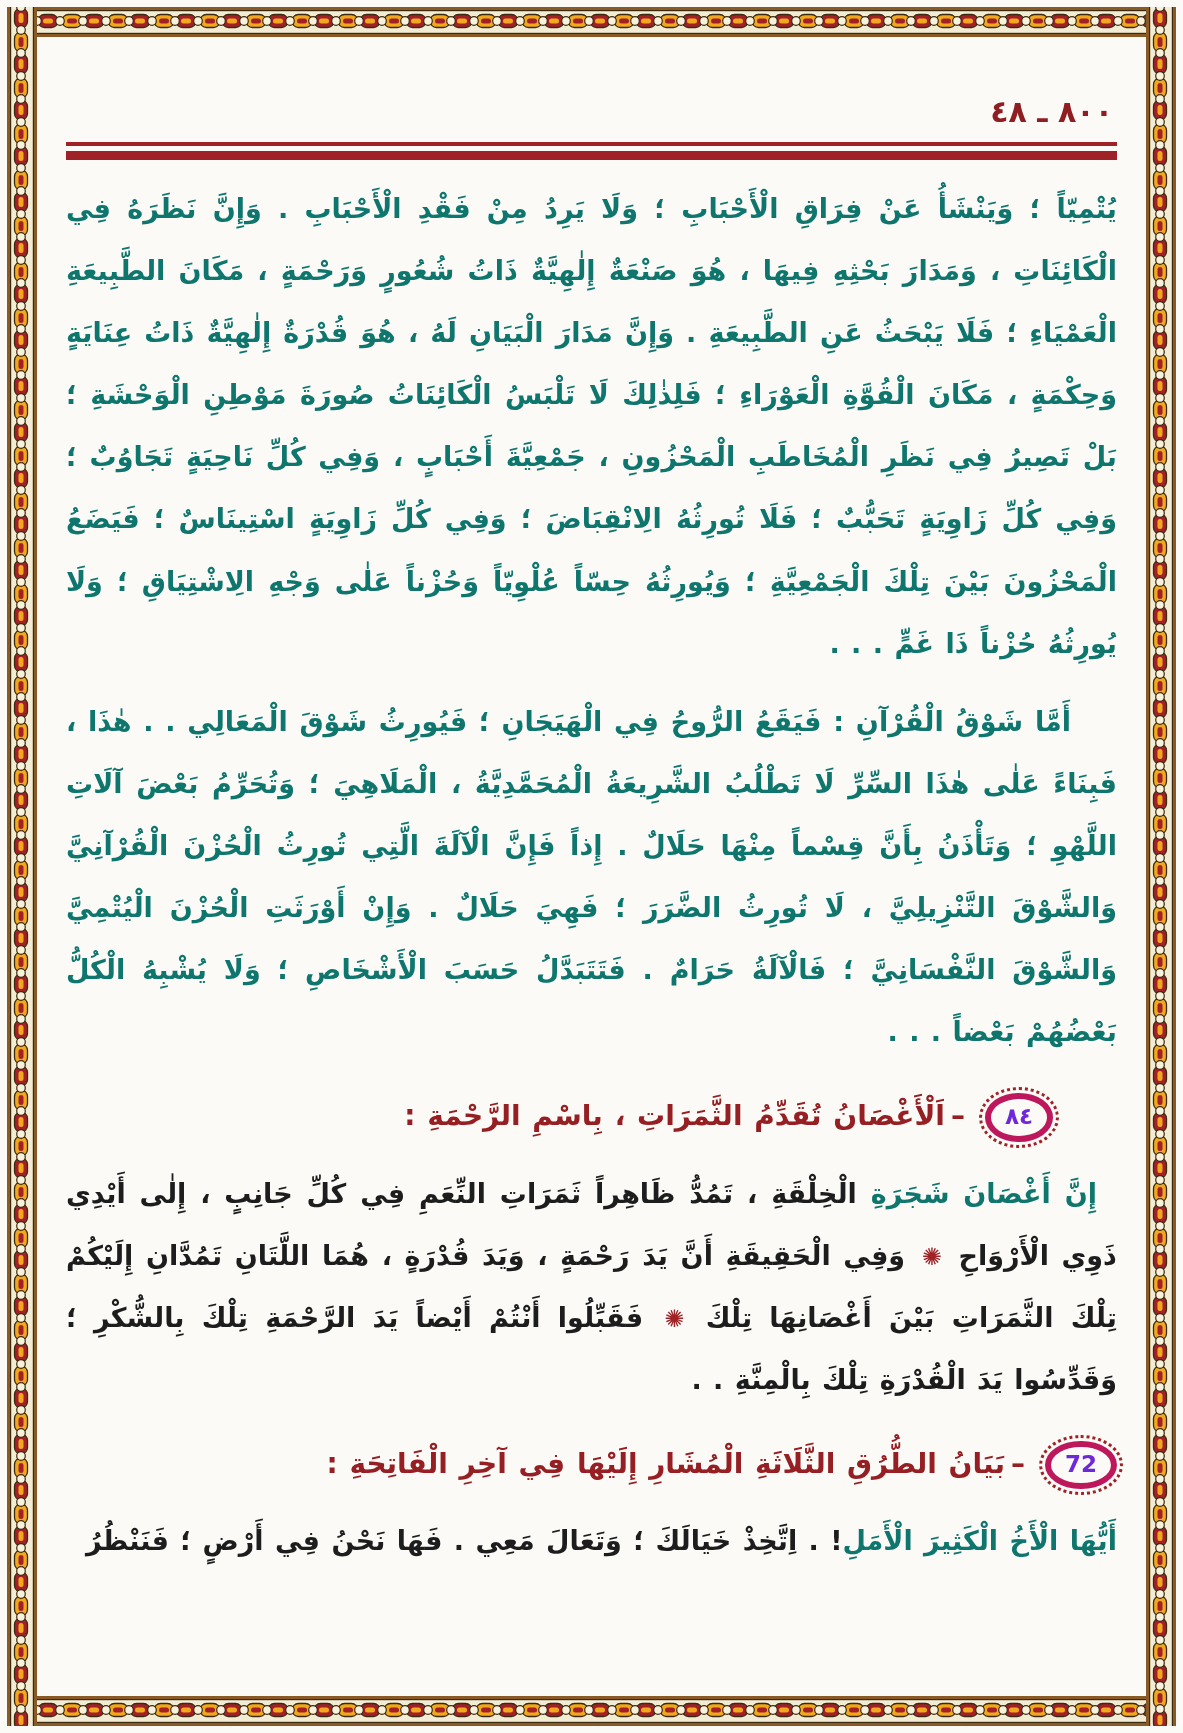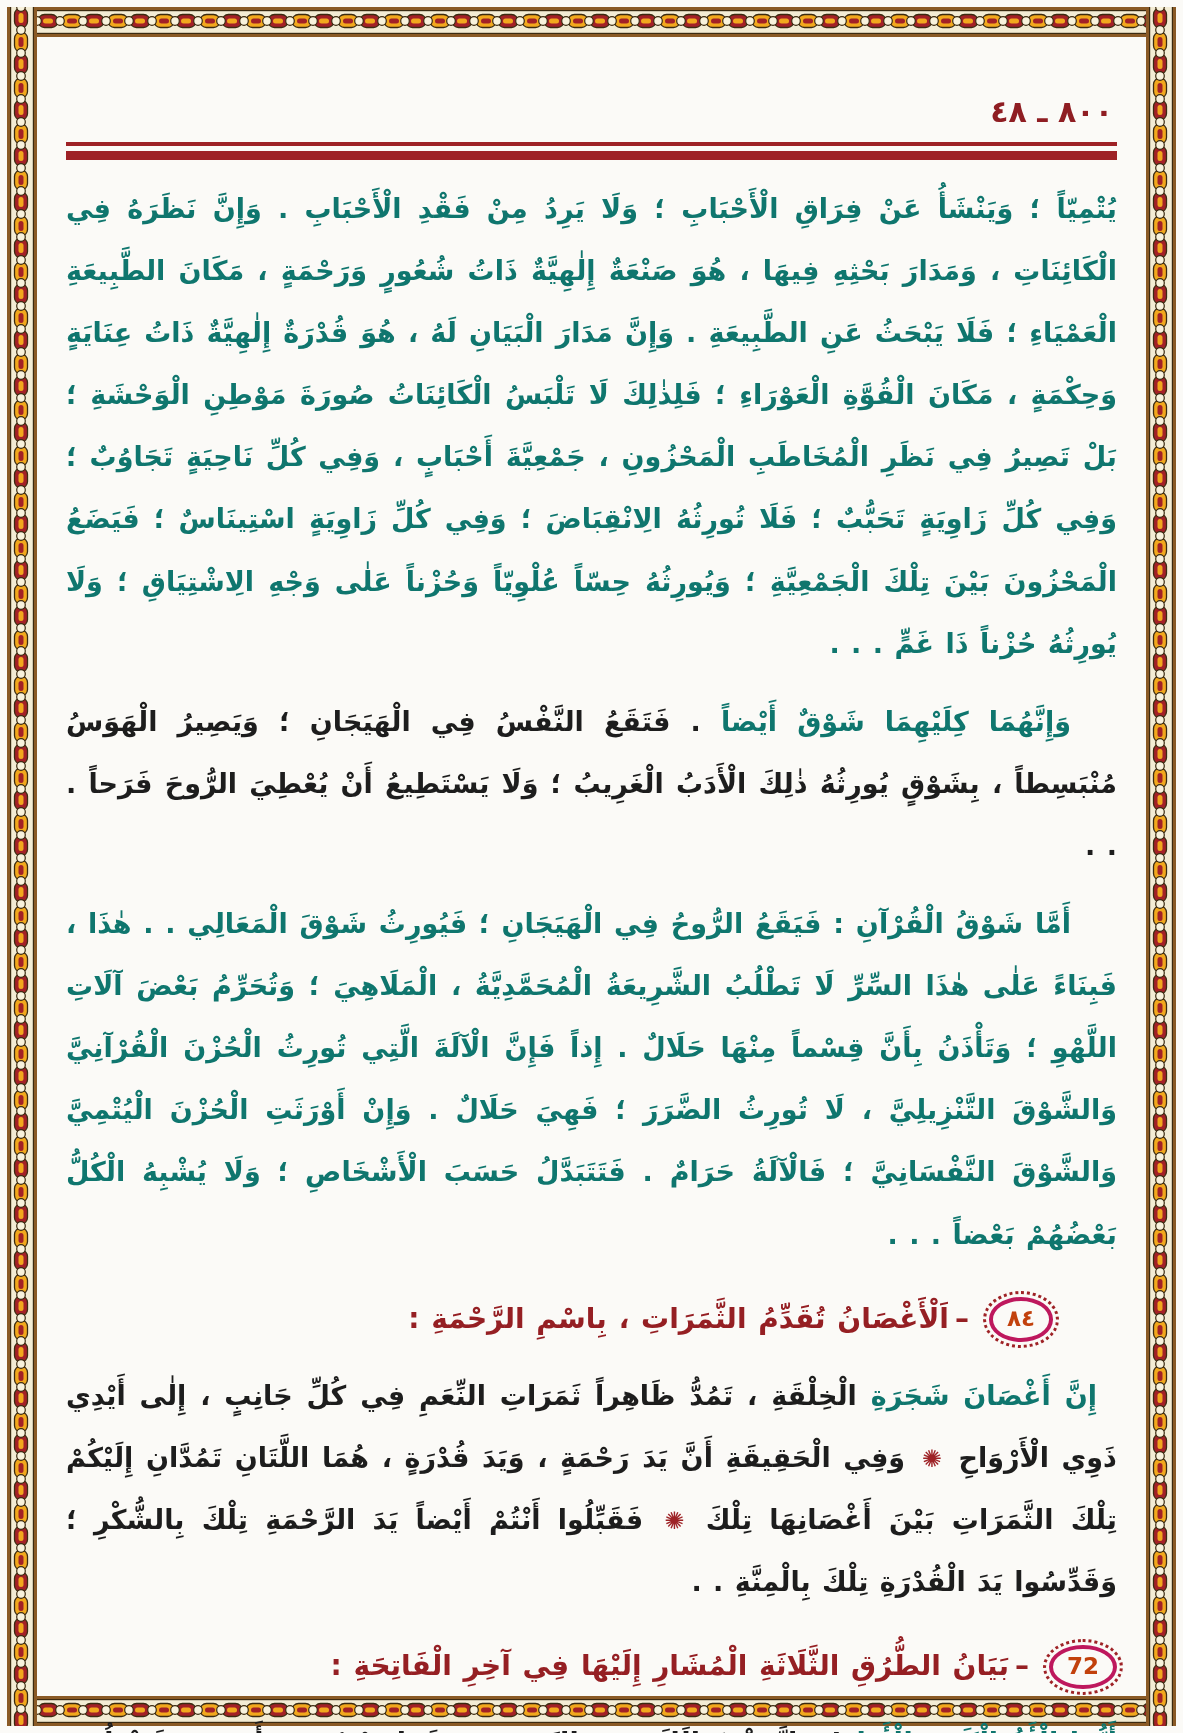--- a/index.html
+++ b/index.html
@@ -55,27 +55,27 @@
   .sec-head {
     text-align:right;
     color:#951f23;
     margin:26px 0 20px;
     font-size:28px;
     line-height:1.9;
   }
   .sec-head.inset { padding-right:64px; }
   .medallion {
     display:inline-block;
-    border:4px solid #be185d;
+    border:6px solid #be185d;
     border-radius:50%;
     outline:3px dotted #9e2226;
     outline-offset:3px;
     padding:0 14px 2px;
     margin-left:14px;
-    color:#c2410c;
+    color:#6d28d9;
     font-size:23px;
     line-height:1.5;
     vertical-align:middle;
   }
   .head-dash { padding:0 6px; }
 </style>
 </head>
 <body>
 
 <div class="page">
@@ -165,21 +165,20 @@
     <div class="header">
       <span class="pagenum">٨٠٠ ـ ٤٨</span>
     </div>
     <div class="rule-thin"></div>
     <div class="rule-thick"></div>
 
     <div class="body">
 
       <p class="red">يُتْمِيّاً ؛ وَيَنْشَأُ عَنْ فِرَاقِ الْأَحْبَابِ ؛ وَلَا يَرِدُ مِنْ فَقْدِ الْأَحْبَابِ . وَإِنَّ نَظَرَهُ فِي الْكَائِنَاتِ ، وَمَدَارَ بَحْثِهِ فِيهَا ، هُوَ صَنْعَةٌ إِلٰهِيَّةٌ ذَاتُ شُعُورٍ وَرَحْمَةٍ ، مَكَانَ الطَّبِيعَةِ الْعَمْيَاءِ ؛ فَلَا يَبْحَثُ عَنِ الطَّبِيعَةِ . وَإِنَّ مَدَارَ الْبَيَانِ لَهُ ، هُوَ قُدْرَةٌ إِلٰهِيَّةٌ ذَاتُ عِنَايَةٍ وَحِكْمَةٍ ، مَكَانَ الْقُوَّةِ الْعَوْرَاءِ ؛ فَلِذٰلِكَ لَا تَلْبَسُ الْكَائِنَاتُ صُورَةَ مَوْطِنِ الْوَحْشَةِ ؛ بَلْ تَصِيرُ فِي نَظَرِ الْمُخَاطَبِ الْمَحْزُونِ ، جَمْعِيَّةَ أَحْبَابٍ ، وَفِي كُلِّ نَاحِيَةٍ تَجَاوُبٌ ؛ وَفِي كُلِّ زَاوِيَةٍ تَحَبُّبٌ ؛ فَلَا تُورِثُهُ الِانْقِبَاضَ ؛ وَفِي كُلِّ زَاوِيَةٍ اسْتِينَاسٌ ؛ فَيَضَعُ الْمَحْزُونَ بَيْنَ تِلْكَ الْجَمْعِيَّةِ ؛ وَيُورِثُهُ حِسّاً عُلْوِيّاً وَحُزْناً عَلٰى وَجْهِ الِاشْتِيَاقِ ؛ وَلَا يُورِثُهُ حُزْناً ذَا غَمٍّ . . .</p>
 
-      <p class="indent"><span class="red">وَإِنَّهُمَا كِلَيْهِمَا شَوْقٌ أَيْضاً</span><span> . فَتَقَعُ النَّفْسُ فِي الْهَيَجَانِ ؛ وَيَصِيرُ الْهَوَسُ مُنْبَسِطاً ، بِشَوْقٍ يُورِثُهُ ذٰلِكَ الْأَدَبُ الْغَرِيبُ ؛ وَلَا يَسْتَطِيعُ أَنْ يُعْطِيَ الرُّوحَ فَرَحاً . . .</span></p>
 
       <p class="red indent">أَمَّا شَوْقُ الْقُرْآنِ : فَيَقَعُ الرُّوحُ فِي الْهَيَجَانِ ؛ فَيُورِثُ شَوْقَ الْمَعَالِي . . هٰذَا ، فَبِنَاءً عَلٰى هٰذَا السِّرِّ لَا تَطْلُبُ الشَّرِيعَةُ الْمُحَمَّدِيَّةُ ، الْمَلَاهِيَ ؛ وَتُحَرِّمُ بَعْضَ آلَاتِ اللَّهْوِ ؛ وَتَأْذَنُ بِأَنَّ قِسْماً مِنْهَا حَلَالٌ . إِذاً فَإِنَّ الْآلَةَ الَّتِي تُورِثُ الْحُزْنَ الْقُرْآنِيَّ وَالشَّوْقَ التَّنْزِيلِيَّ ، لَا تُورِثُ الضَّرَرَ ؛ فَهِيَ حَلَالٌ . وَإِنْ أَوْرَثَتِ الْحُزْنَ الْيُتْمِيَّ وَالشَّوْقَ النَّفْسَانِيَّ ؛ فَالْآلَةُ حَرَامٌ . فَتَتَبَدَّلُ حَسَبَ الْأَشْخَاصِ ؛ وَلَا يُشْبِهُ الْكُلُّ بَعْضُهُمْ بَعْضاً . . .</p>
 
       <div class="sec-head inset">
         <span class="medallion"><span>٨٤</span></span><span class="head-dash">–</span><span>اَلْأَغْصَانُ تُقَدِّمُ الثَّمَرَاتِ ، بِاسْمِ الرَّحْمَةِ :</span>
       </div>
 
       <p class="indent-sm"><span class="red">إِنَّ أَغْصَانَ شَجَرَةِ</span><span> الْخِلْقَةِ ، تَمُدُّ ظَاهِراً ثَمَرَاتِ النِّعَمِ فِي كُلِّ جَانِبٍ ، إِلٰى أَيْدِي ذَوِي الْأَرْوَاحِ </span><span class="rosette">✺</span><span> وَفِي الْحَقِيقَةِ أَنَّ يَدَ رَحْمَةٍ ، وَيَدَ قُدْرَةٍ ، هُمَا اللَّتَانِ تَمُدَّانِ إِلَيْكُمْ تِلْكَ الثَّمَرَاتِ بَيْنَ أَغْصَانِهَا تِلْكَ </span><span class="rosette">✺</span><span> فَقَبِّلُوا أَنْتُمْ أَيْضاً يَدَ الرَّحْمَةِ تِلْكَ بِالشُّكْرِ ؛ وَقَدِّسُوا يَدَ الْقُدْرَةِ تِلْكَ بِالْمِنَّةِ . .</span></p>
 
       <div class="sec-head">

